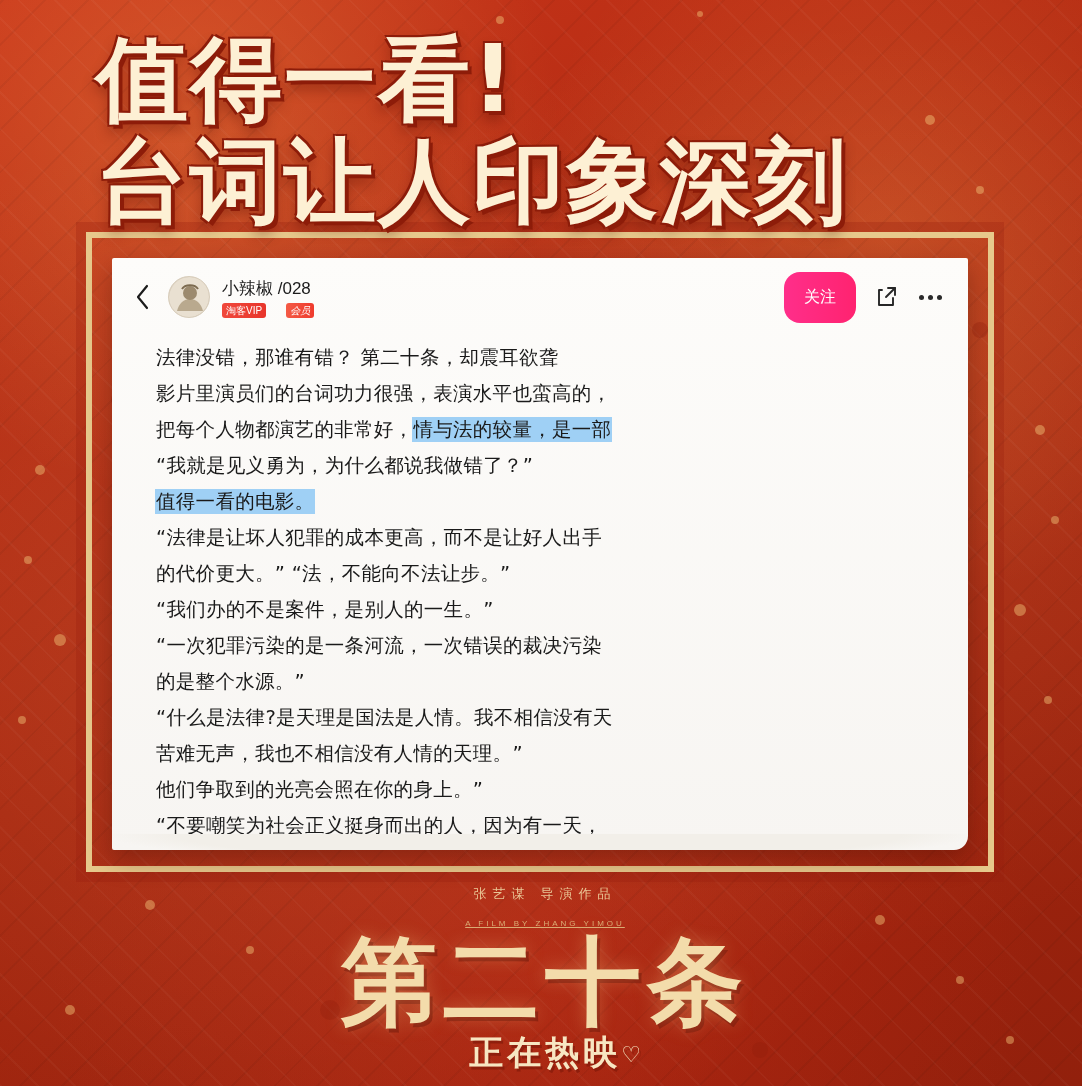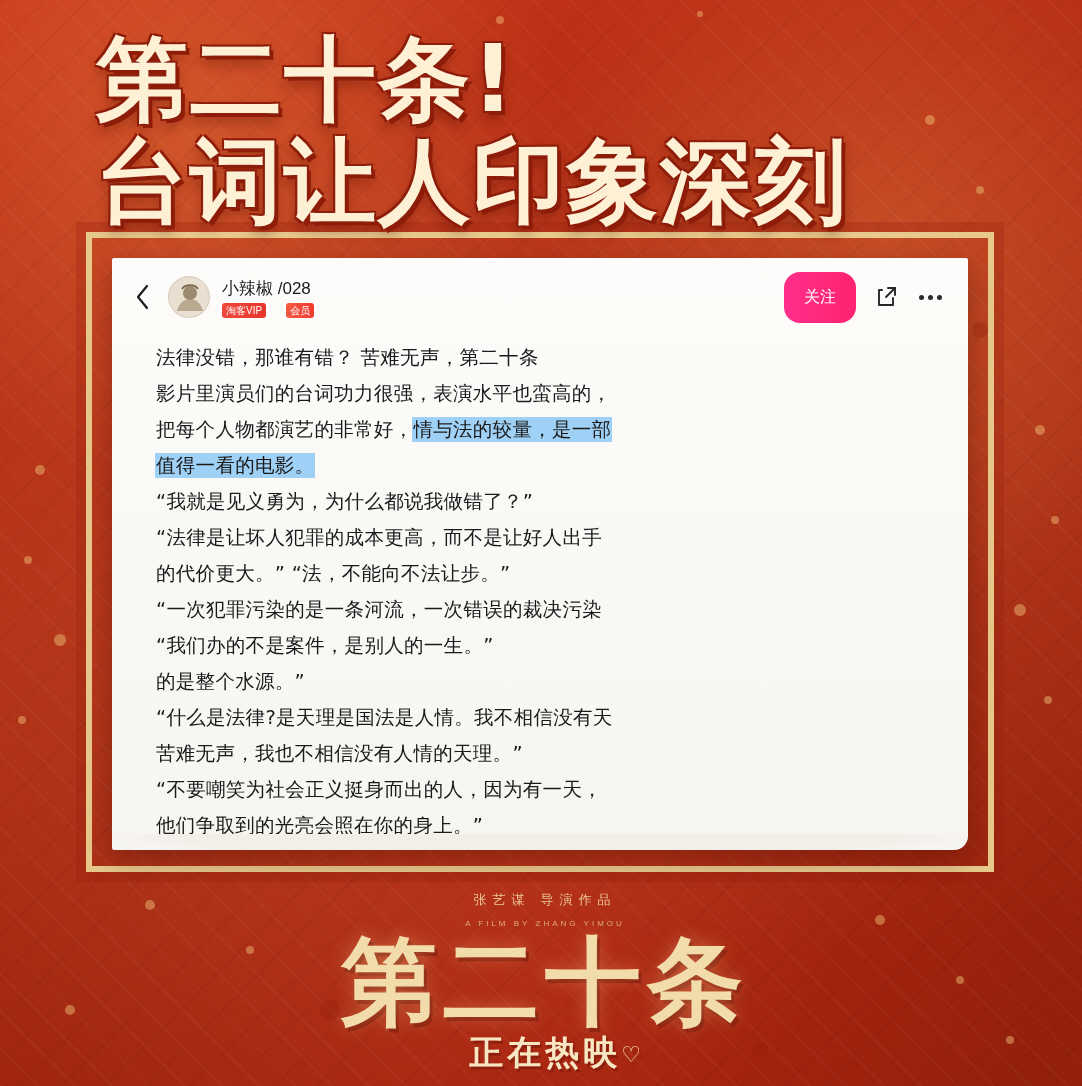--- a/index.html
+++ b/index.html
@@ -138,20 +138,21 @@
     font-size: 10px;
     color: #fff;
     background: linear-gradient(90deg, #f0483b, #e8352b);
     border-radius: 3px;
     padding: 1px 4px;
     line-height: 13px;
     white-space: nowrap;
   }
   .badge.alt {
     background: linear-gradient(90deg, #f45a45, #ef3b2d);
+    font-style: italic;
   }
   .header-right {
     margin-left: auto;
     display: flex;
     align-items: center;
     gap: 16px;
   }
   .follow-btn {
     background: linear-gradient(90deg, #ff2e8a, #ff2370);
     color: #fff;
@@ -210,23 +211,24 @@
     color: #f0d7a4;
     font-size: 13px;
     letter-spacing: 6px;
     opacity: 0.9;
     font-family: "DejaVu Sans", "Liberation Sans", sans-serif;
   }
   .director-sub {
     color: #e2c184;
     font-size: 8px;
     letter-spacing: 3px;
-    margin-top: 10px;
+    margin-top: 16px;
     opacity: 0.85;
     font-family: "Liberation Sans", sans-serif;
+    text-decoration: underline;
   }
   .movie-title {
     margin-top: 2px;
     font-family: "DejaVu Serif", serif;
     font-weight: bold;
     font-size: 96px;
     line-height: 104px;
     letter-spacing: 6px;
     color: #f3dcab;
     text-shadow:
@@ -275,21 +277,21 @@
       <circle cx="120" cy="400" r="9"></circle>
         <circle cx="980" cy="330" r="8"></circle>
       <circle cx="330" cy="1010" r="10"></circle>
         <circle cx="760" cy="1050" r="8"></circle>
     </g>
   </svg>
 
   <div class="gold-frame"></div>
 
   <div class="headline">
-    <div class="l1">第二十条!</div>
+    <div class="l1">值得一看!</div>
     <div class="l2">台词让人印象深刻</div>
   </div>
 
   <div class="card">
 
     <div class="card-header">
 
       <div class="back-arrow">
         <svg width="16" height="26" viewBox="0 0 16 26" fill="none" stroke="#1c1c1c" stroke-width="2.2" stroke-linecap="round" stroke-linejoin="round">
           <polyline points="12,2 3,13 12,24"></polyline>
@@ -326,38 +328,38 @@
 
         <div class="icon-btn dots">
           <i></i>
             <i></i>
             <i></i>
         </div>
       </div>
     </div>
 
     <div class="card-body">
-      <p>法律没错，那谁有错？ 苦难无声，第二十条</p>
+      <p>法律没错，那谁有错？ 第二十条，却震耳欲聋</p>
       <p>影片里演员们的台词功力很强，表演水平也蛮高的，</p>
       <p>
         <span>把每个人物都演艺的非常好，</span><span class="hl">情与法的较量，是一部</span>
       </p>
+      <p>“我就是见义勇为，为什么都说我做错了？”</p>
       <p>
         <span class="hl">值得一看的电影。</span>
       </p>
-      <p>“我就是见义勇为，为什么都说我做错了？”</p>
       <p>“法律是让坏人犯罪的成本更高，而不是让好人出手</p>
       <p>的代价更大。” “法，不能向不法让步。”</p>
+      <p>“我们办的不是案件，是别人的一生。”</p>
       <p>“一次犯罪污染的是一条河流，一次错误的裁决污染</p>
-      <p>“我们办的不是案件，是别人的一生。”</p>
       <p>的是整个水源。”</p>
       <p>“什么是法律?是天理是国法是人情。我不相信没有天</p>
       <p>苦难无声，我也不相信没有人情的天理。”</p>
+      <p>他们争取到的光亮会照在你的身上。”</p>
       <p>“不要嘲笑为社会正义挺身而出的人，因为有一天，</p>
-      <p>他们争取到的光亮会照在你的身上。”</p>
       <p>“法律的权威来自哪里?来自百姓最朴素的情感期待。”</p>
     </div>
   </div>
 
   <div class="movie-block">
     <div class="director-line">张艺谋 导演作品</div>
     <div class="director-sub">A FILM BY ZHANG YIMOU</div>
     <div class="movie-title">第二十条</div>
     <div class="now-showing">
       <span>正在热映</span><span class="heart">♡</span>

